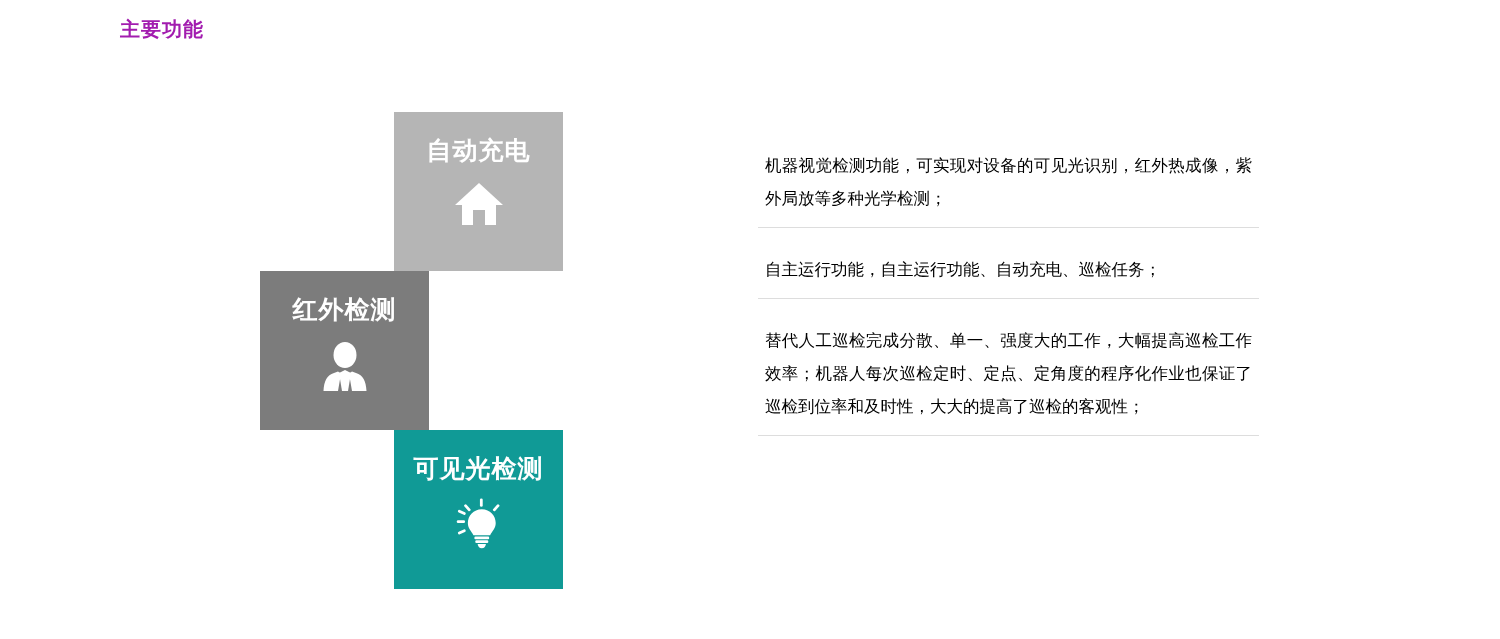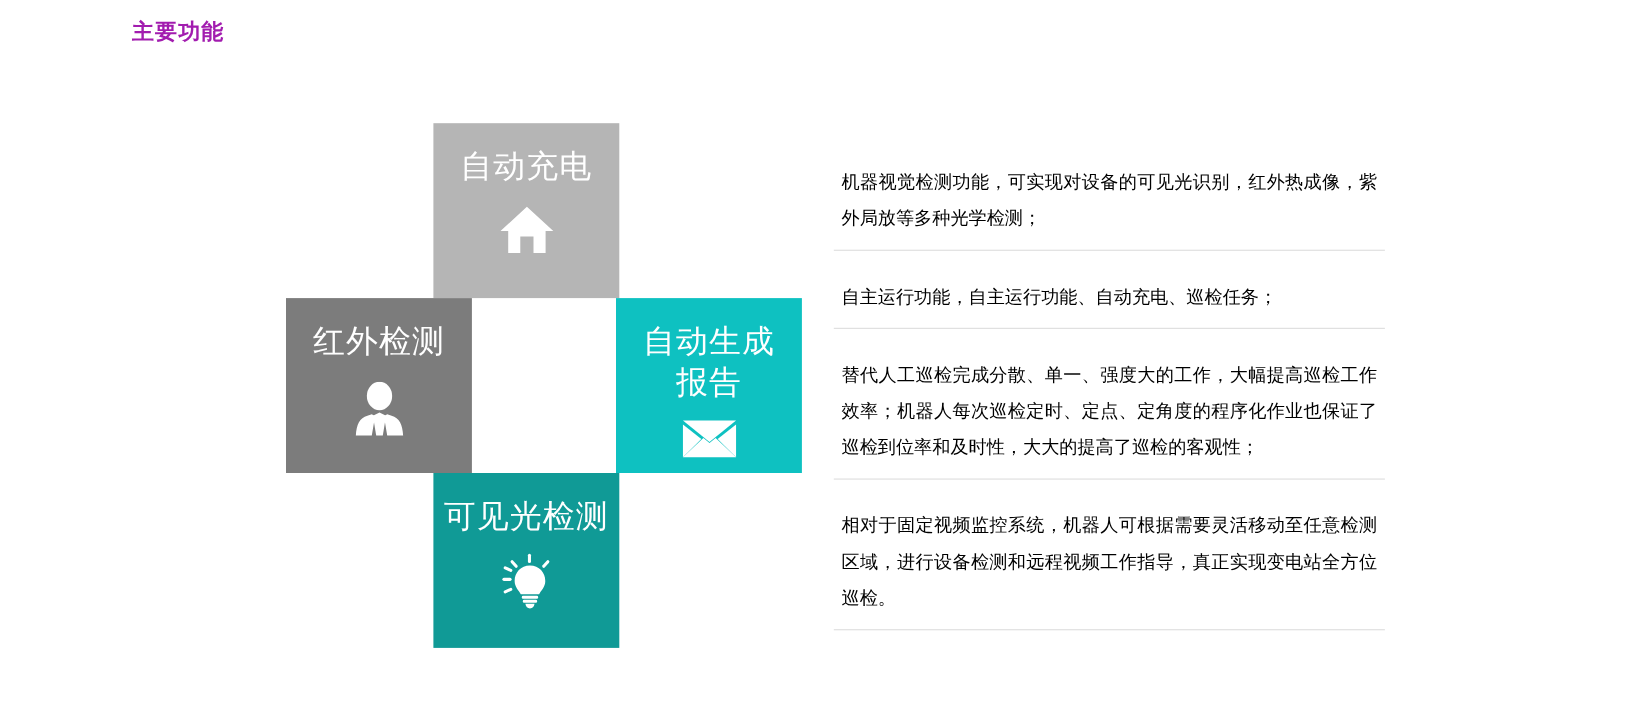--- a/index.html
+++ b/index.html
@@ -45,22 +45,22 @@
     padding-top: 22px;
     text-align: center;
   }
 
   .tile-top    { left: 166px; top: 0px;   background: #b5b5b5; }
   .tile-left   { left: 0px;   top: 159px; background: #7c7c7c; margin-left: 32px; }
   .tile-right  { left: 332px; top: 159px; background: #0ec1c1; }
   .tile-bottom { left: 166px; top: 318px; background: #109a96; }
 
   .tile-label {
-    font-size: 29px;
-    font-weight: normal;
+    font-size: 25px;
+    font-weight: bold;
     color: #ffffff;
     line-height: 1.28;
     letter-spacing: 1px;
     white-space: pre-line;
   }
 
   .tile-icon {
     margin-top: 12px;
     width: 52px;
     height: 52px;
@@ -122,32 +122,20 @@
     <div class="tile-icon">
       <svg width="48" height="50" viewBox="0 0 48 50" aria-hidden="true">
         <ellipse cx="24" cy="13" rx="11.5" ry="13" fill="#ffffff"></ellipse>
         <path d="M24 28 L30 31 L27 49 L21 49 L18 31 Z" fill="#ffffff"></path>
         <path d="M13 31 C6 33 3 39 2.5 49 L17 49 L20 31.5 L17 29.5 Z" fill="#ffffff"></path>
         <path d="M35 31 C42 33 45 39 45.5 49 L31 49 L28 31.5 L31 29.5 Z" fill="#ffffff"></path>
       </svg>
     </div>
   </div>
 
-  <div class="tile tile-right">
-    <div class="tile-label">自动生成
-报告</div>
-    <div class="tile-icon">
-      <svg width="56" height="40" viewBox="0 0 56 40" aria-hidden="true">
-        <path d="M2 2 L54 2 L28 23 Z" fill="#ffffff"></path>
-        <path d="M2 6 L2 38 L20 20 Z" fill="#ffffff"></path>
-        <path d="M54 6 L54 38 L36 20 Z" fill="#ffffff"></path>
-        <path d="M2 38 L22 19 L28 24 L34 19 L54 38 Z" fill="#ffffff"></path>
-      </svg>
-    </div>
-  </div>
 
   <div class="tile tile-bottom">
     <div class="tile-label">可见光检测</div>
     <div class="tile-icon">
       <svg width="56" height="56" viewBox="0 0 56 56" aria-hidden="true">
         <g fill="#ffffff">
           <path d="M31 12 C40 12 46 19 46 27 C46 33 42 36 40 40 L22 40 C20 36 16 33 16 27 C16 19 22 12 31 12 Z"></path>
           <rect x="23" y="41.5" width="16" height="3" rx="1.2"></rect>
           <rect x="24" y="45.5" width="14" height="3" rx="1.2"></rect>
           <path d="M26.5 49.5 L35.5 49.5 C35 52.5 33.5 54 31 54 C28.5 54 27 52.5 26.5 49.5 Z"></path>
@@ -180,18 +168,14 @@
 
   <div class="gap"></div>
 
   <div class="feature-block">
     <div class="feature-text">替代人工巡检完成分散、单一、强度大的工作，大幅提高巡检工作效率；机器人每次巡检定时、定点、定角度的程序化作业也保证了巡检到位率和及时性，大大的提高了巡检的客观性；</div>
     <div class="divider"></div>
   </div>
 
   <div class="gap"></div>
 
-  <div class="feature-block">
-    <div class="feature-text">相对于固定视频监控系统，机器人可根据需要灵活移动至任意检测区域，进行设备检测和远程视频工作指导，真正实现变电站全方位巡检。</div>
-    <div class="divider"></div>
-  </div>
 
 </div>
 
 </body></html>

